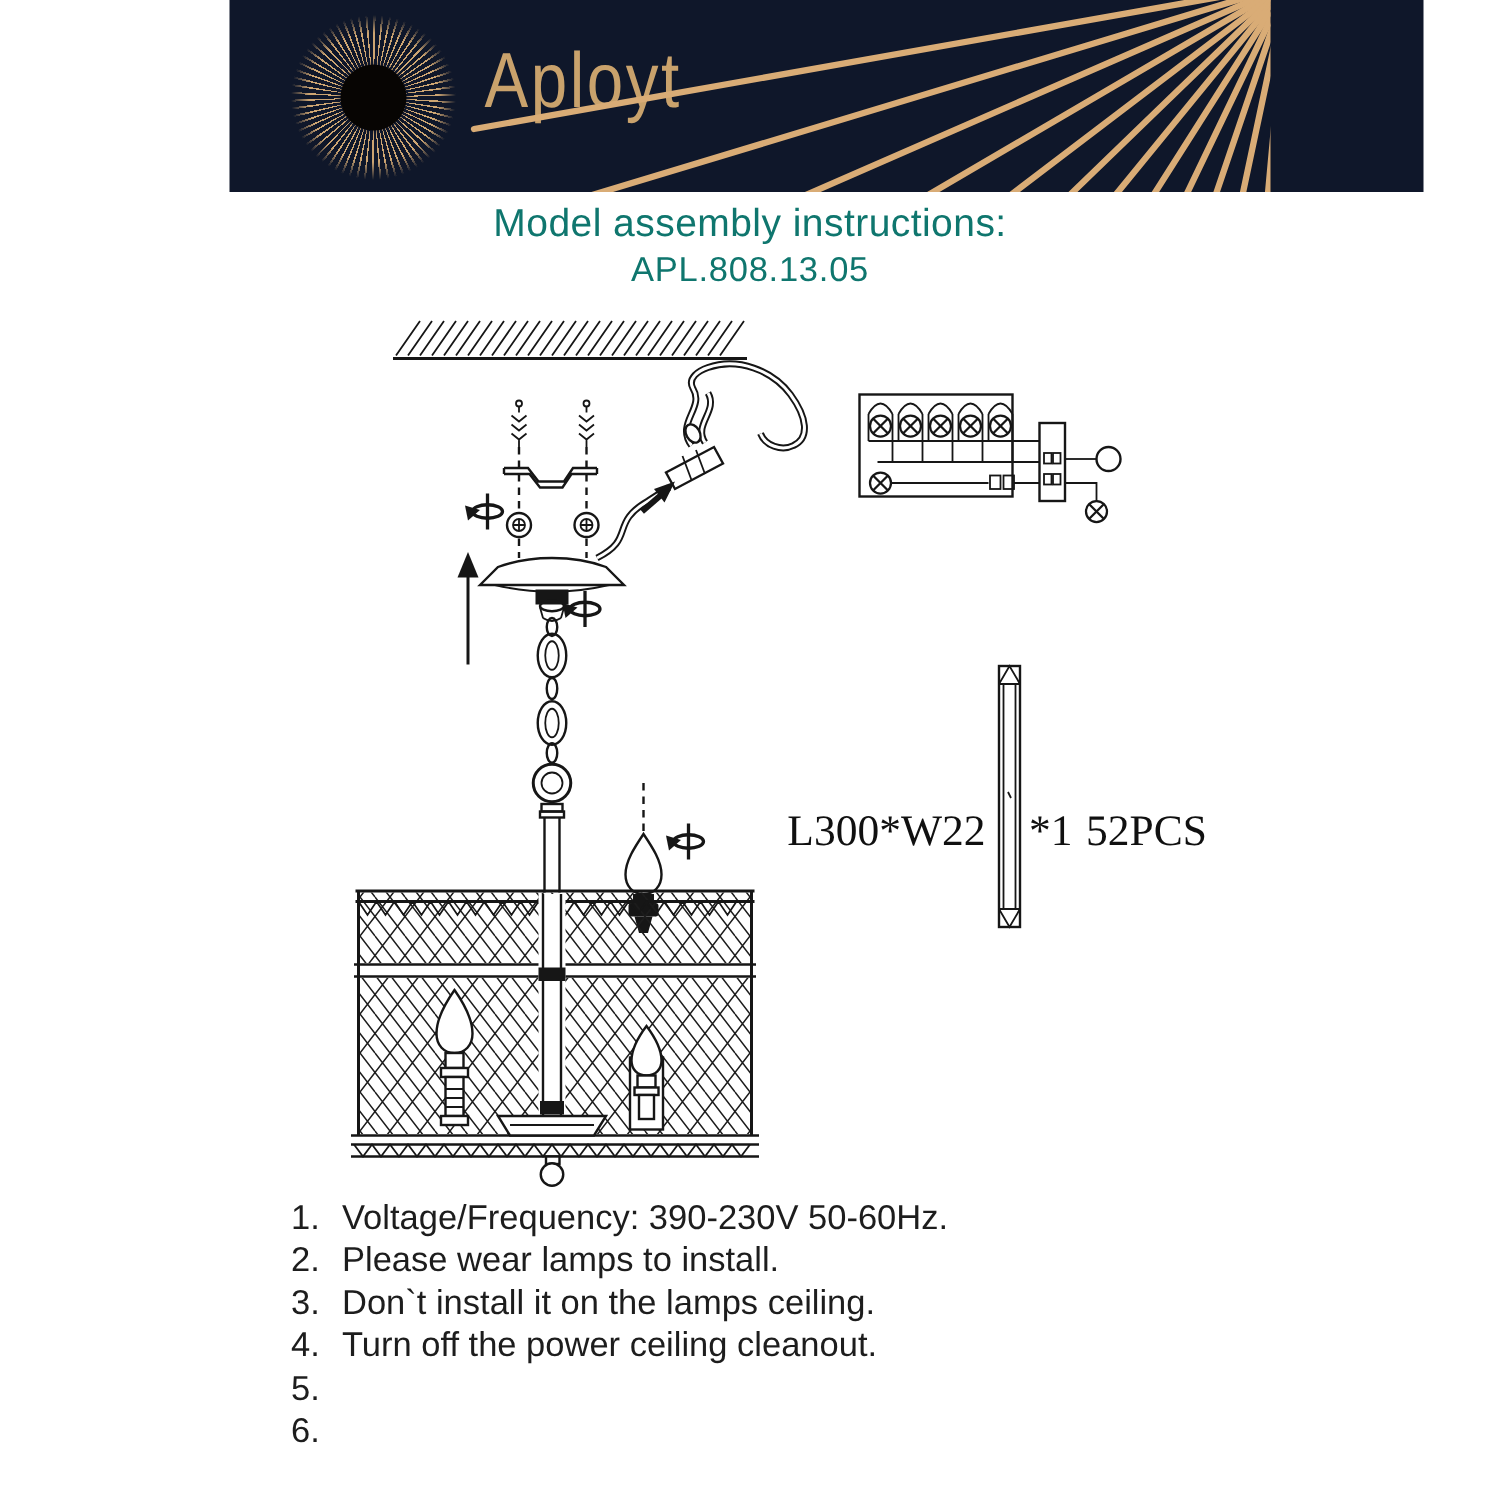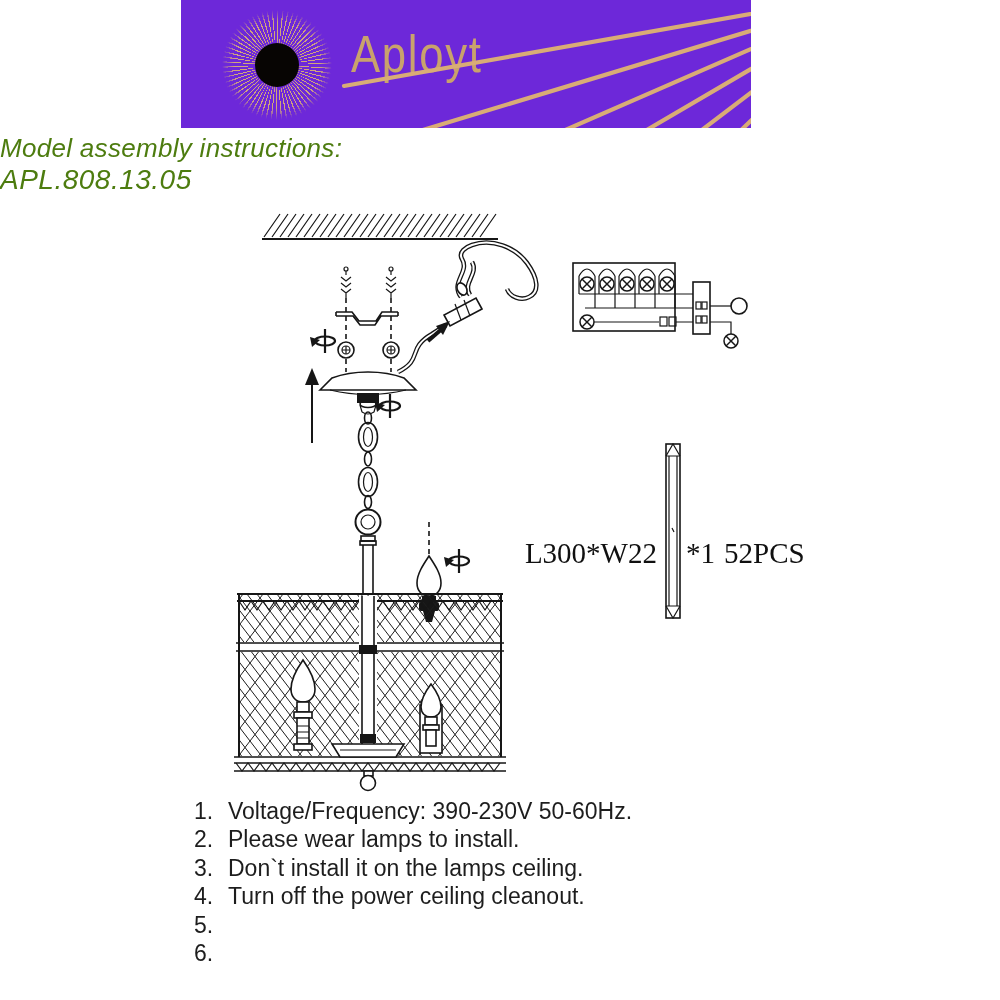--- a/index.html
+++ b/index.html
@@ -1,44 +1,44 @@
 <!DOCTYPE html>
 <html><head>
 <meta charset="utf-8">
 <style>
   html,body { margin:0; padding:0; background:#ffffff; }
   body { width:1000px; height:1000px; font-family:"Liberation Sans", sans-serif; }
   .page { position:relative; width:1000px; height:1000px; background:#ffffff; overflow:hidden; }
 
   
   .banner {
-    position:absolute; left:153px; top:0; width:570px; height:128px;
-    background:#6d28d9; overflow:hidden;margin-left:28px;
+    position:absolute; left:153px; top:0; width:796px; height:128px;
+    background:#0f172a; overflow:hidden;
   }
   .sunburst {
     position:absolute; left:39px; top:8px; width:114px; height:114px; border-radius:50%;
     background:repeating-conic-gradient(from 0deg, rgba(216,173,118,0.95) 0deg 1.5deg, rgba(10,7,6,0) 1.5deg 5.45deg);
     -webkit-mask:radial-gradient(circle at 50% 50%, transparent 0 17px, #000 25px 43px, transparent 55px);
             mask:radial-gradient(circle at 50% 50%, transparent 0 17px, #000 25px 43px, transparent 55px);
   }
   .sunburst-core {
     position:absolute; left:74px; top:43px; width:44px; height:44px;
     border-radius:50%; background:#070503;
   }
   .brand-name {
     position:absolute; left:170px; top:26px;
     font-family:"Liberation Sans", sans-serif; font-size:52px; line-height:56px;
     color:#c9a26c; letter-spacing:2px; transform:scaleX(0.84); transform-origin:left center;
   }
   .corner-rays { position:absolute; left:0; top:0; }
 
   
-  .title-block { position:absolute; left:0; top:133px; width:100%; color:#4d7c0f;font-style:italic; }
+  .title-block { position:absolute; left:0; top:133px; width:100%; text-align:center; color:#0f766e; }
   .title-line1 { font-size:26px; line-height:31px; letter-spacing:0.3px; }
-  .title-line2 { font-size:28px; line-height:31px; letter-spacing:0.5px; }
+  .title-line2 { font-size:23px; line-height:31px; letter-spacing:0.5px; }
 
   
   .diagram { position:absolute; left:0; top:0; }
   .ln   { fill:none; stroke:#161616; stroke-width:1.6; }
   .ln2  { fill:none; stroke:#161616; stroke-width:2; }
   .thin { fill:none; stroke:#161616; stroke-width:1.2; }
   .blk  { fill:#161616; stroke:none; }
   .wfill{ fill:#ffffff; stroke:#161616; stroke-width:1.6; }
   .dash { fill:none; stroke:#161616; stroke-width:1.6; stroke-dasharray:5 4; }
   .cord-o { fill:none; stroke:#161616; stroke-width:4.6; }

